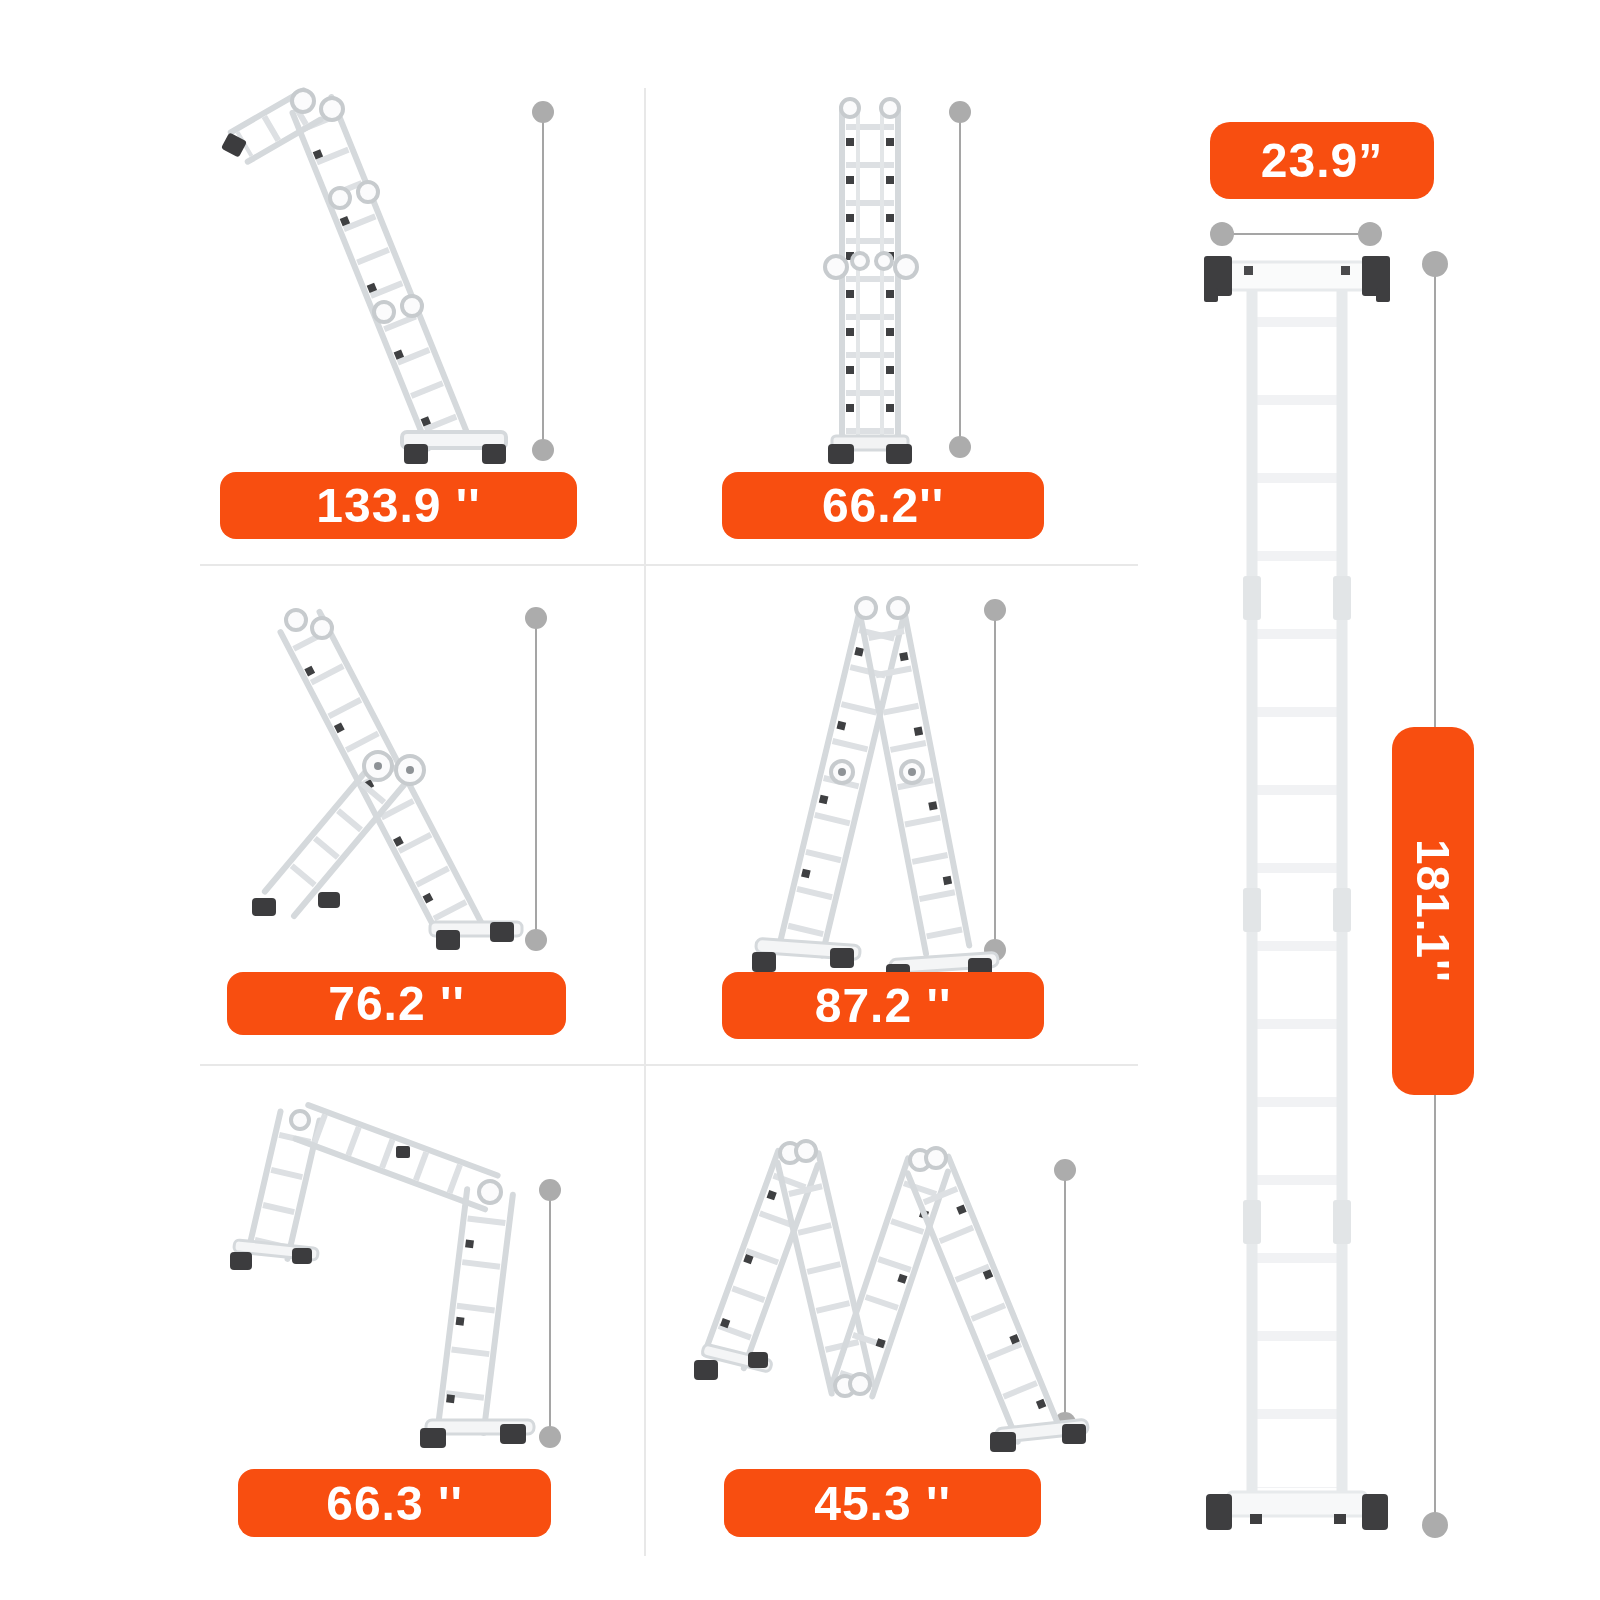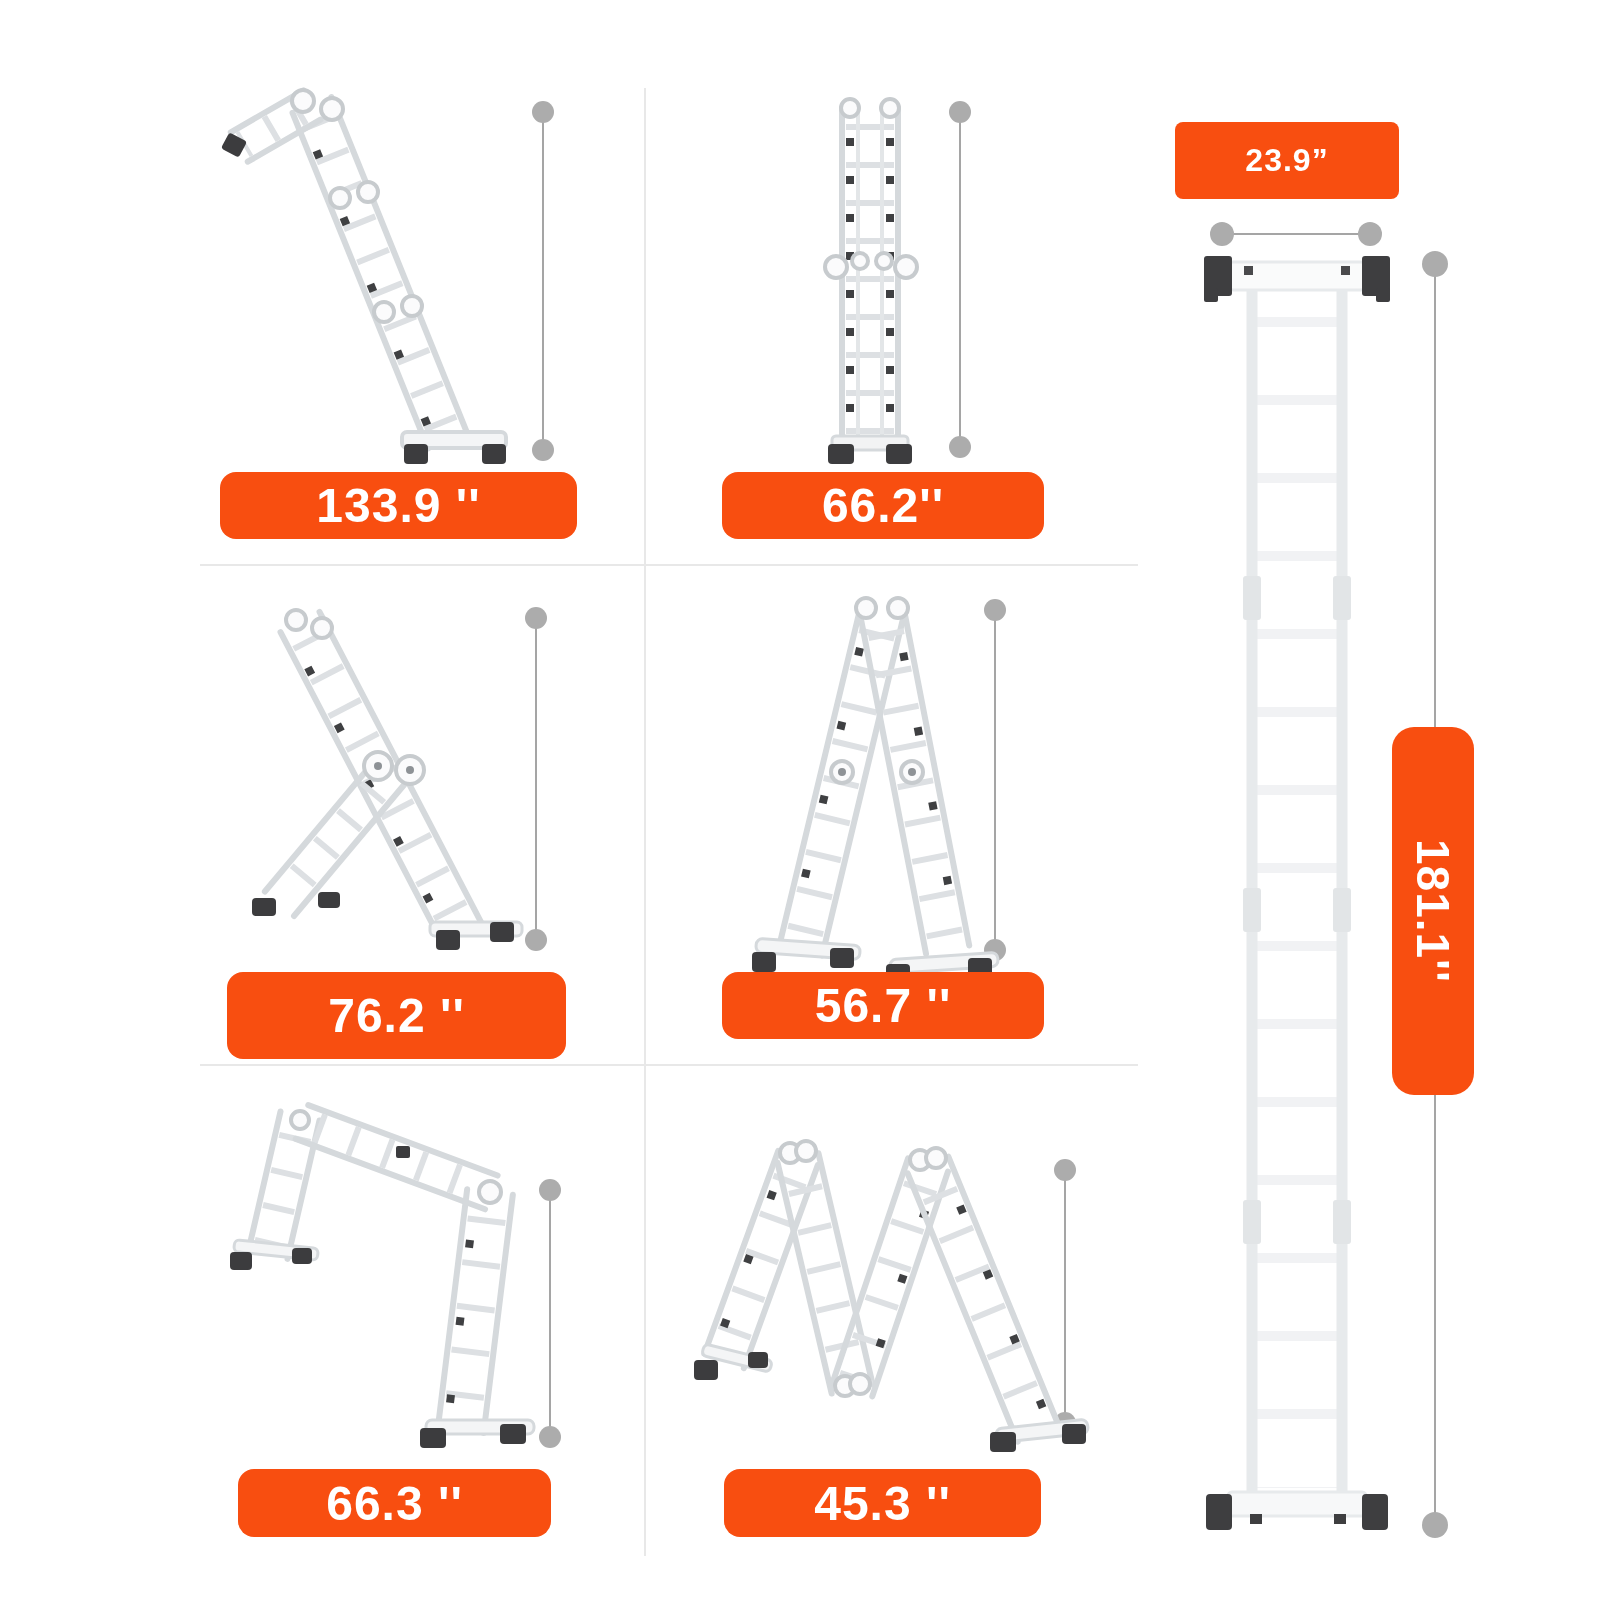--- a/index.html
+++ b/index.html
@@ -14,21 +14,21 @@
     font-family:"Liberation Sans", sans-serif;overflow:hidden;
   }
   svg.art{position:absolute;left:0;top:0;}
   .badge{
     position:absolute;background:var(--orange);color:#ffffff;
     display:flex;align-items:center;justify-content:center;
     font-weight:700;letter-spacing:1px;border-radius:16px;
     white-space:nowrap;
   }
   .badge-grid{font-size:48px;}
-  .badge-w{font-size:32px;border-radius:8px;}
+  .badge-w{font-size:48px;border-radius:20px;margin-left:35px;}
   .badge-h{font-size:46px;border-radius:22px;transform:rotate(90deg);}
 </style>
 </head>
 <body>
 
 <div class="canvas">
 
 <svg class="art" width="1600" height="1600" viewBox="0 0 1600 1600">
 
   <g stroke="#E8E8E8" stroke-width="2">
@@ -299,26 +299,26 @@
 </svg>
 
 <div class="badge badge-grid" style="left:220px;top:472px;width:357px;height:67px;">
   <span>133.9 ''</span>
 </div>
 
 <div class="badge badge-grid" style="left:722px;top:472px;width:322px;height:67px;">
   <span>66.2''</span>
 </div>
 
-<div class="badge badge-grid" style="left:227px;top:972px;width:339px;height:87px;">
+<div class="badge badge-grid" style="left:227px;top:972px;width:339px;height:63px;">
   <span>76.2 ''</span>
 </div>
 
 <div class="badge badge-grid" style="left:722px;top:972px;width:322px;height:67px;">
-  <span>56.7 ''</span>
+  <span>87.2 ''</span>
 </div>
 
 <div class="badge badge-grid" style="left:238px;top:1469px;width:313px;height:68px;">
   <span>66.3 ''</span>
 </div>
 
 <div class="badge badge-grid" style="left:724px;top:1469px;width:317px;height:68px;">
   <span>45.3 ''</span>
 </div>
 

